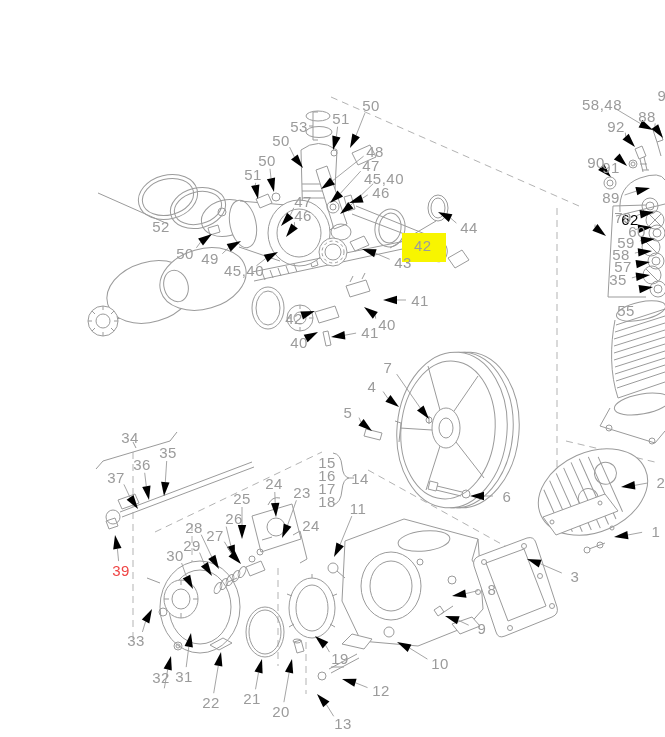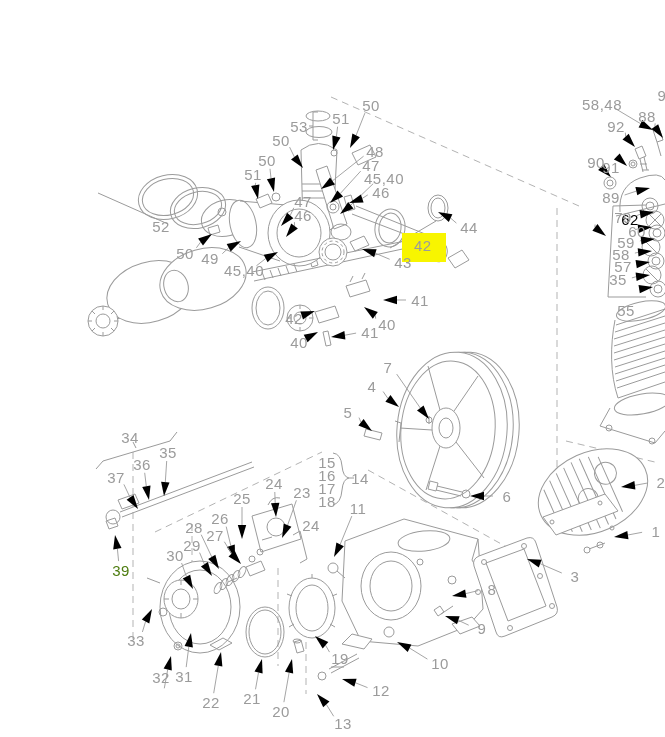--- a/index.html
+++ b/index.html
@@ -431,32 +431,32 @@
       <span class="callout" style="left: 294px; top: 318px; color: rgb(155, 155, 155);">42</span>
       <span class="callout" style="left: 299px; top: 342px; color: rgb(155, 155, 155);">40</span>
       <span class="callout" style="left: 388px; top: 367px; color: rgb(155, 155, 155);">7</span>
       <span class="callout" style="left: 372px; top: 386px; color: rgb(155, 155, 155);">4</span>
       <span class="callout" style="left: 348px; top: 412px; color: rgb(155, 155, 155);">5</span>
       <span class="callout" style="left: 507px; top: 496px; color: rgb(155, 155, 155);">6</span>
       <span class="callout" style="left: 130px; top: 437px; color: rgb(155, 155, 155);">34</span>
       <span class="callout" style="left: 168px; top: 452px; color: rgb(155, 155, 155);">35</span>
       <span class="callout" style="left: 142px; top: 464px; color: rgb(155, 155, 155);">36</span>
       <span class="callout" style="left: 116px; top: 477px; color: rgb(155, 155, 155);">37</span>
-      <span class="callout" style="left: 121px; top: 570px; color: #4d7c0f;">39</span>
+      <span class="callout" style="left: 121px; top: 570px; color: #ef4444;">39</span>
       <span class="callout" style="left: 327px; top: 462px; color: rgb(155, 155, 155);">15</span>
       <span class="callout" style="left: 327px; top: 475px; color: rgb(155, 155, 155);">16</span>
       <span class="callout" style="left: 327px; top: 488px; color: rgb(155, 155, 155);">17</span>
       <span class="callout" style="left: 327px; top: 501px; color: rgb(155, 155, 155); text-align: center;">18</span>
       <span class="callout" style="left: 360px; top: 478px; color: rgb(155, 155, 155);">14</span>
       <span class="callout" style="left: 358px; top: 508px; color: rgb(155, 155, 155);">11</span>
       <span class="callout" style="left: 242px; top: 498px; color: rgb(155, 155, 155);">25</span>
       <span class="callout" style="left: 274px; top: 483px; color: rgb(155, 155, 155);">24</span>
       <span class="callout" style="left: 302px; top: 492px; color: rgb(155, 155, 155);">23</span>
       <span class="callout" style="left: 311px; top: 525px; color: rgb(155, 155, 155);">24</span>
-      <span class="callout" style="left: 220px; top: 518px; color: rgb(155, 155, 155);">26</span>
+      <span class="callout" style="left: 234px; top: 518px; color: rgb(155, 155, 155);">26</span>
       <span class="callout" style="left: 215px; top: 535px; color: rgb(155, 155, 155);">27</span>
       <span class="callout" style="left: 194px; top: 527px; color: rgb(155, 155, 155);">28</span>
       <span class="callout" style="left: 192px; top: 545px; color: rgb(155, 155, 155);">29</span>
       <span class="callout" style="left: 175px; top: 555px; color: rgb(155, 155, 155);">30</span>
       <span class="callout" style="left: 136px; top: 640px; color: rgb(155, 155, 155);">33</span>
       <span class="callout" style="left: 184px; top: 676px; color: rgb(155, 155, 155);">31</span>
       <span class="callout" style="left: 161px; top: 677px; color: rgb(155, 155, 155); text-align: center;">32</span>
       <span class="callout" style="left: 211px; top: 702px; color: rgb(155, 155, 155);">22</span>
       <span class="callout" style="left: 252px; top: 698px; color: rgb(155, 155, 155);">21</span>
       <span class="callout" style="left: 281px; top: 711px; color: rgb(155, 155, 155);">20</span>

